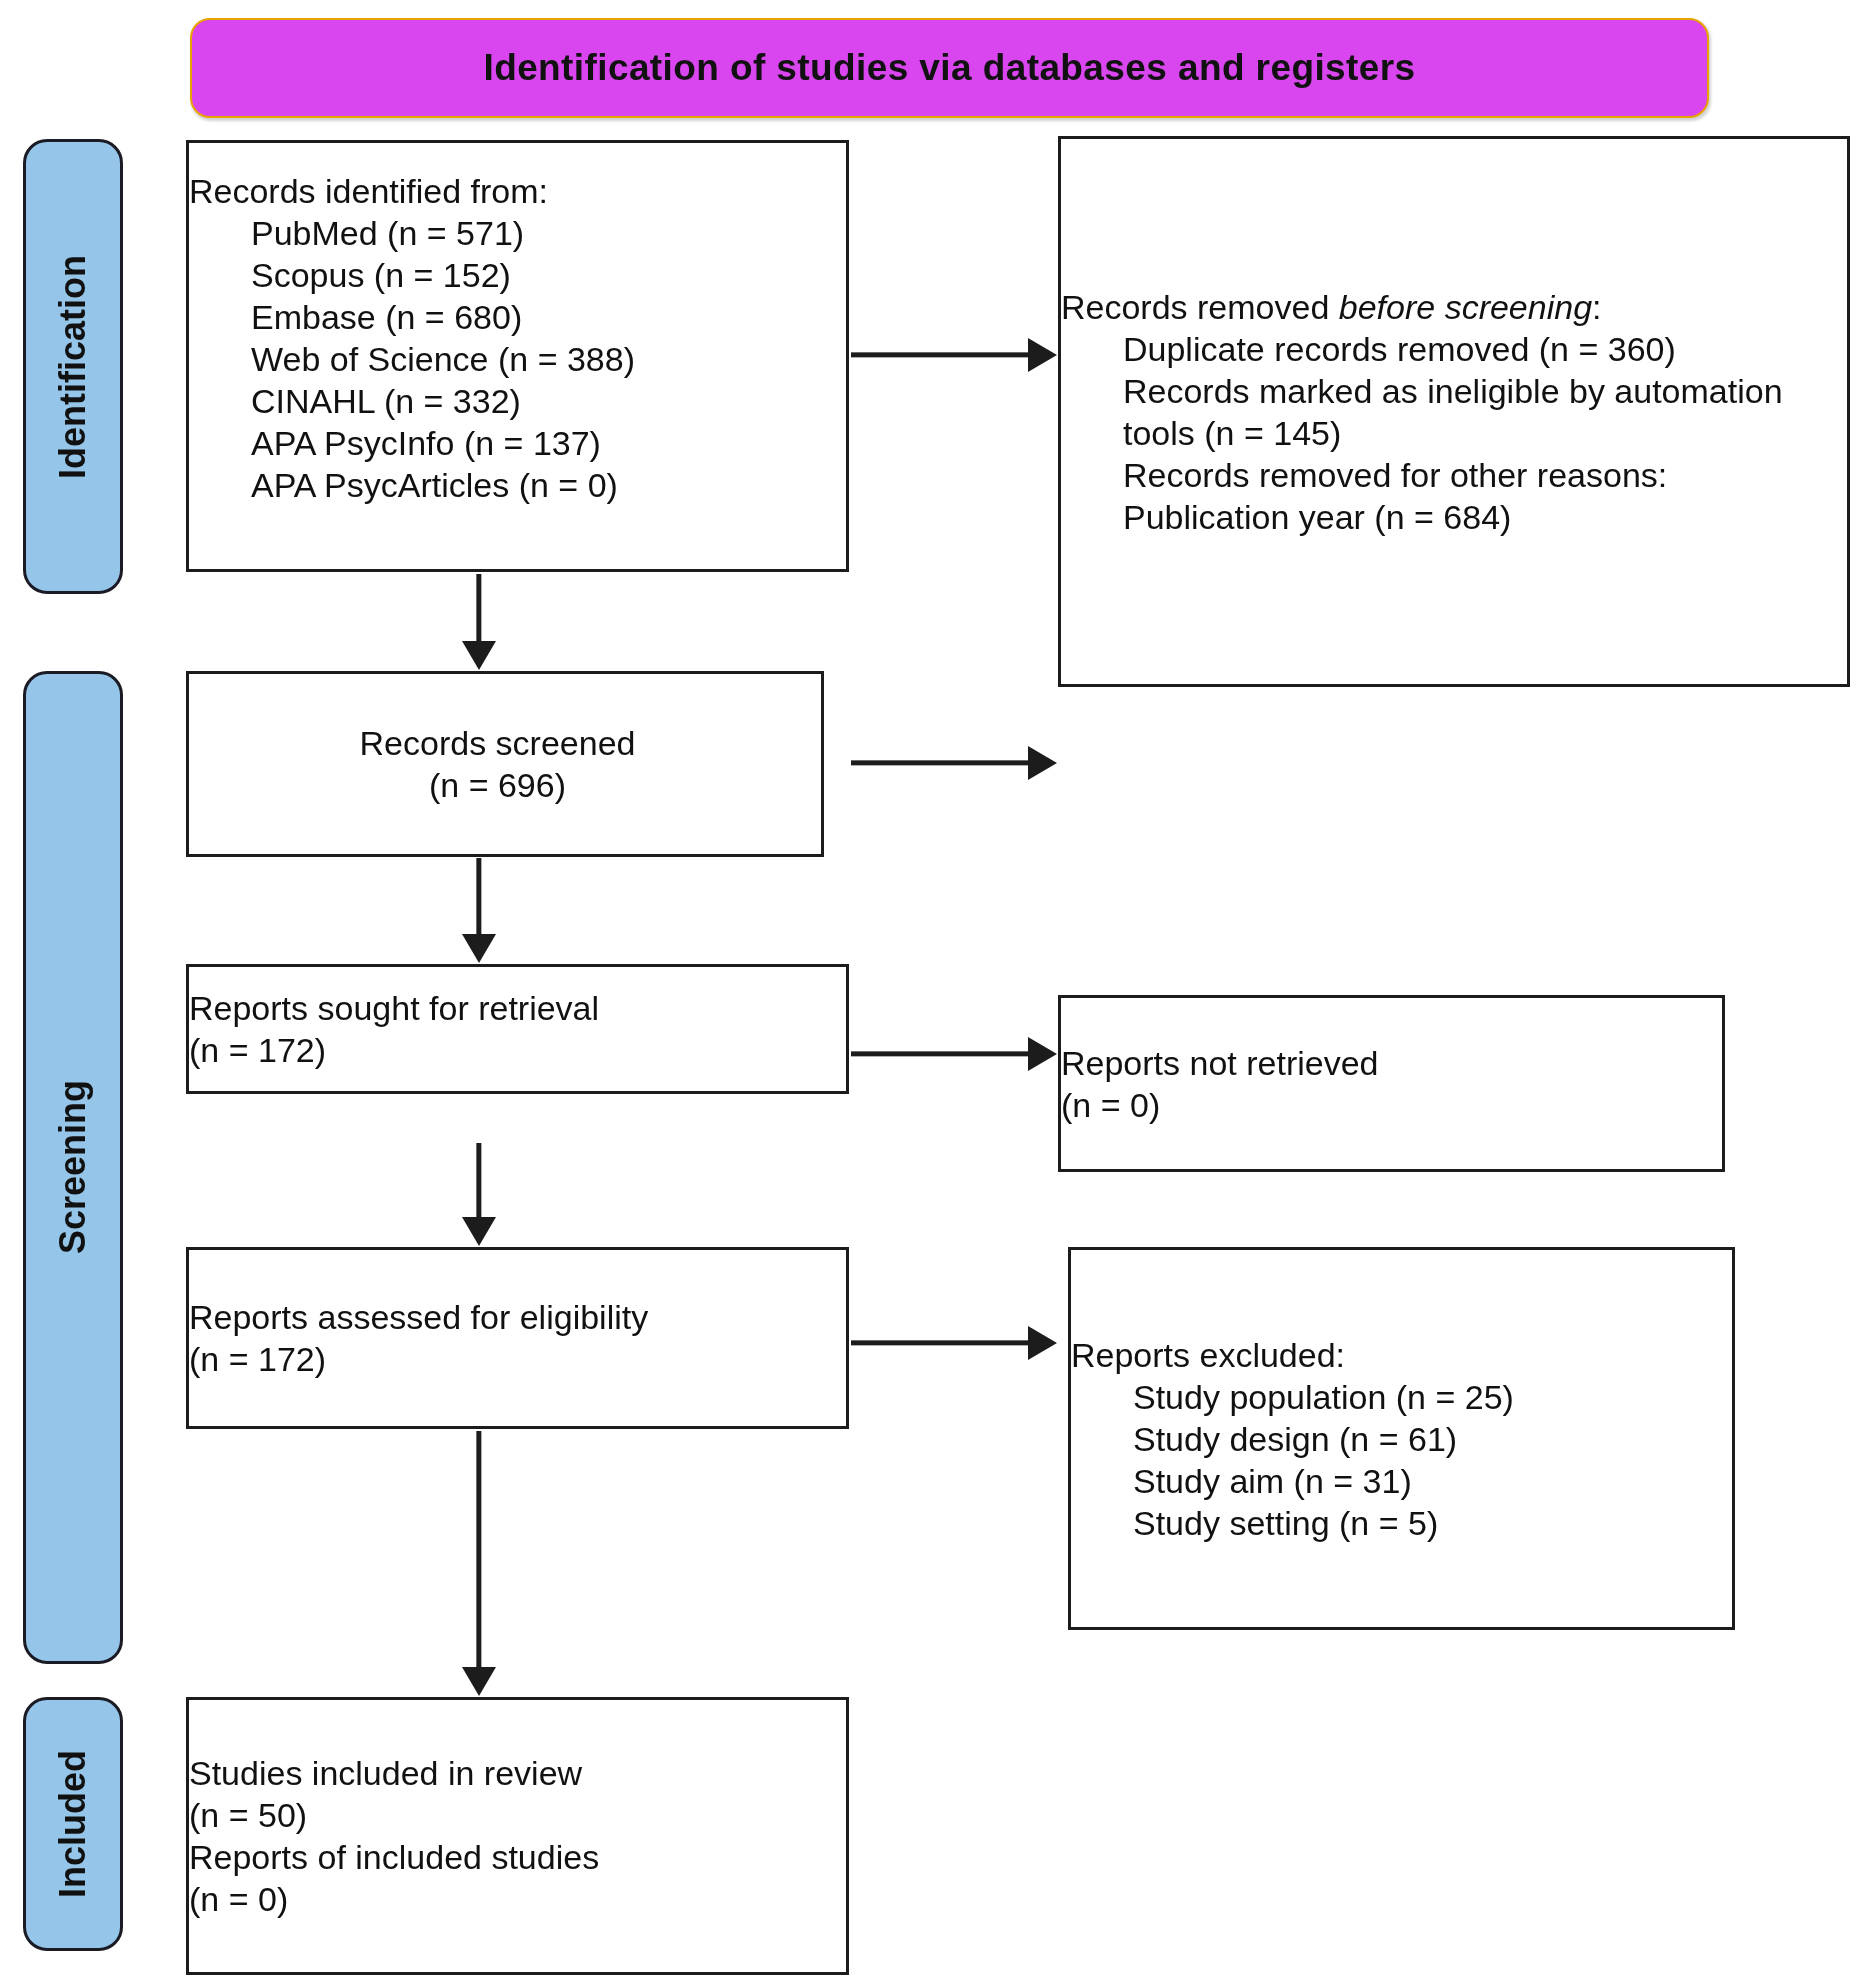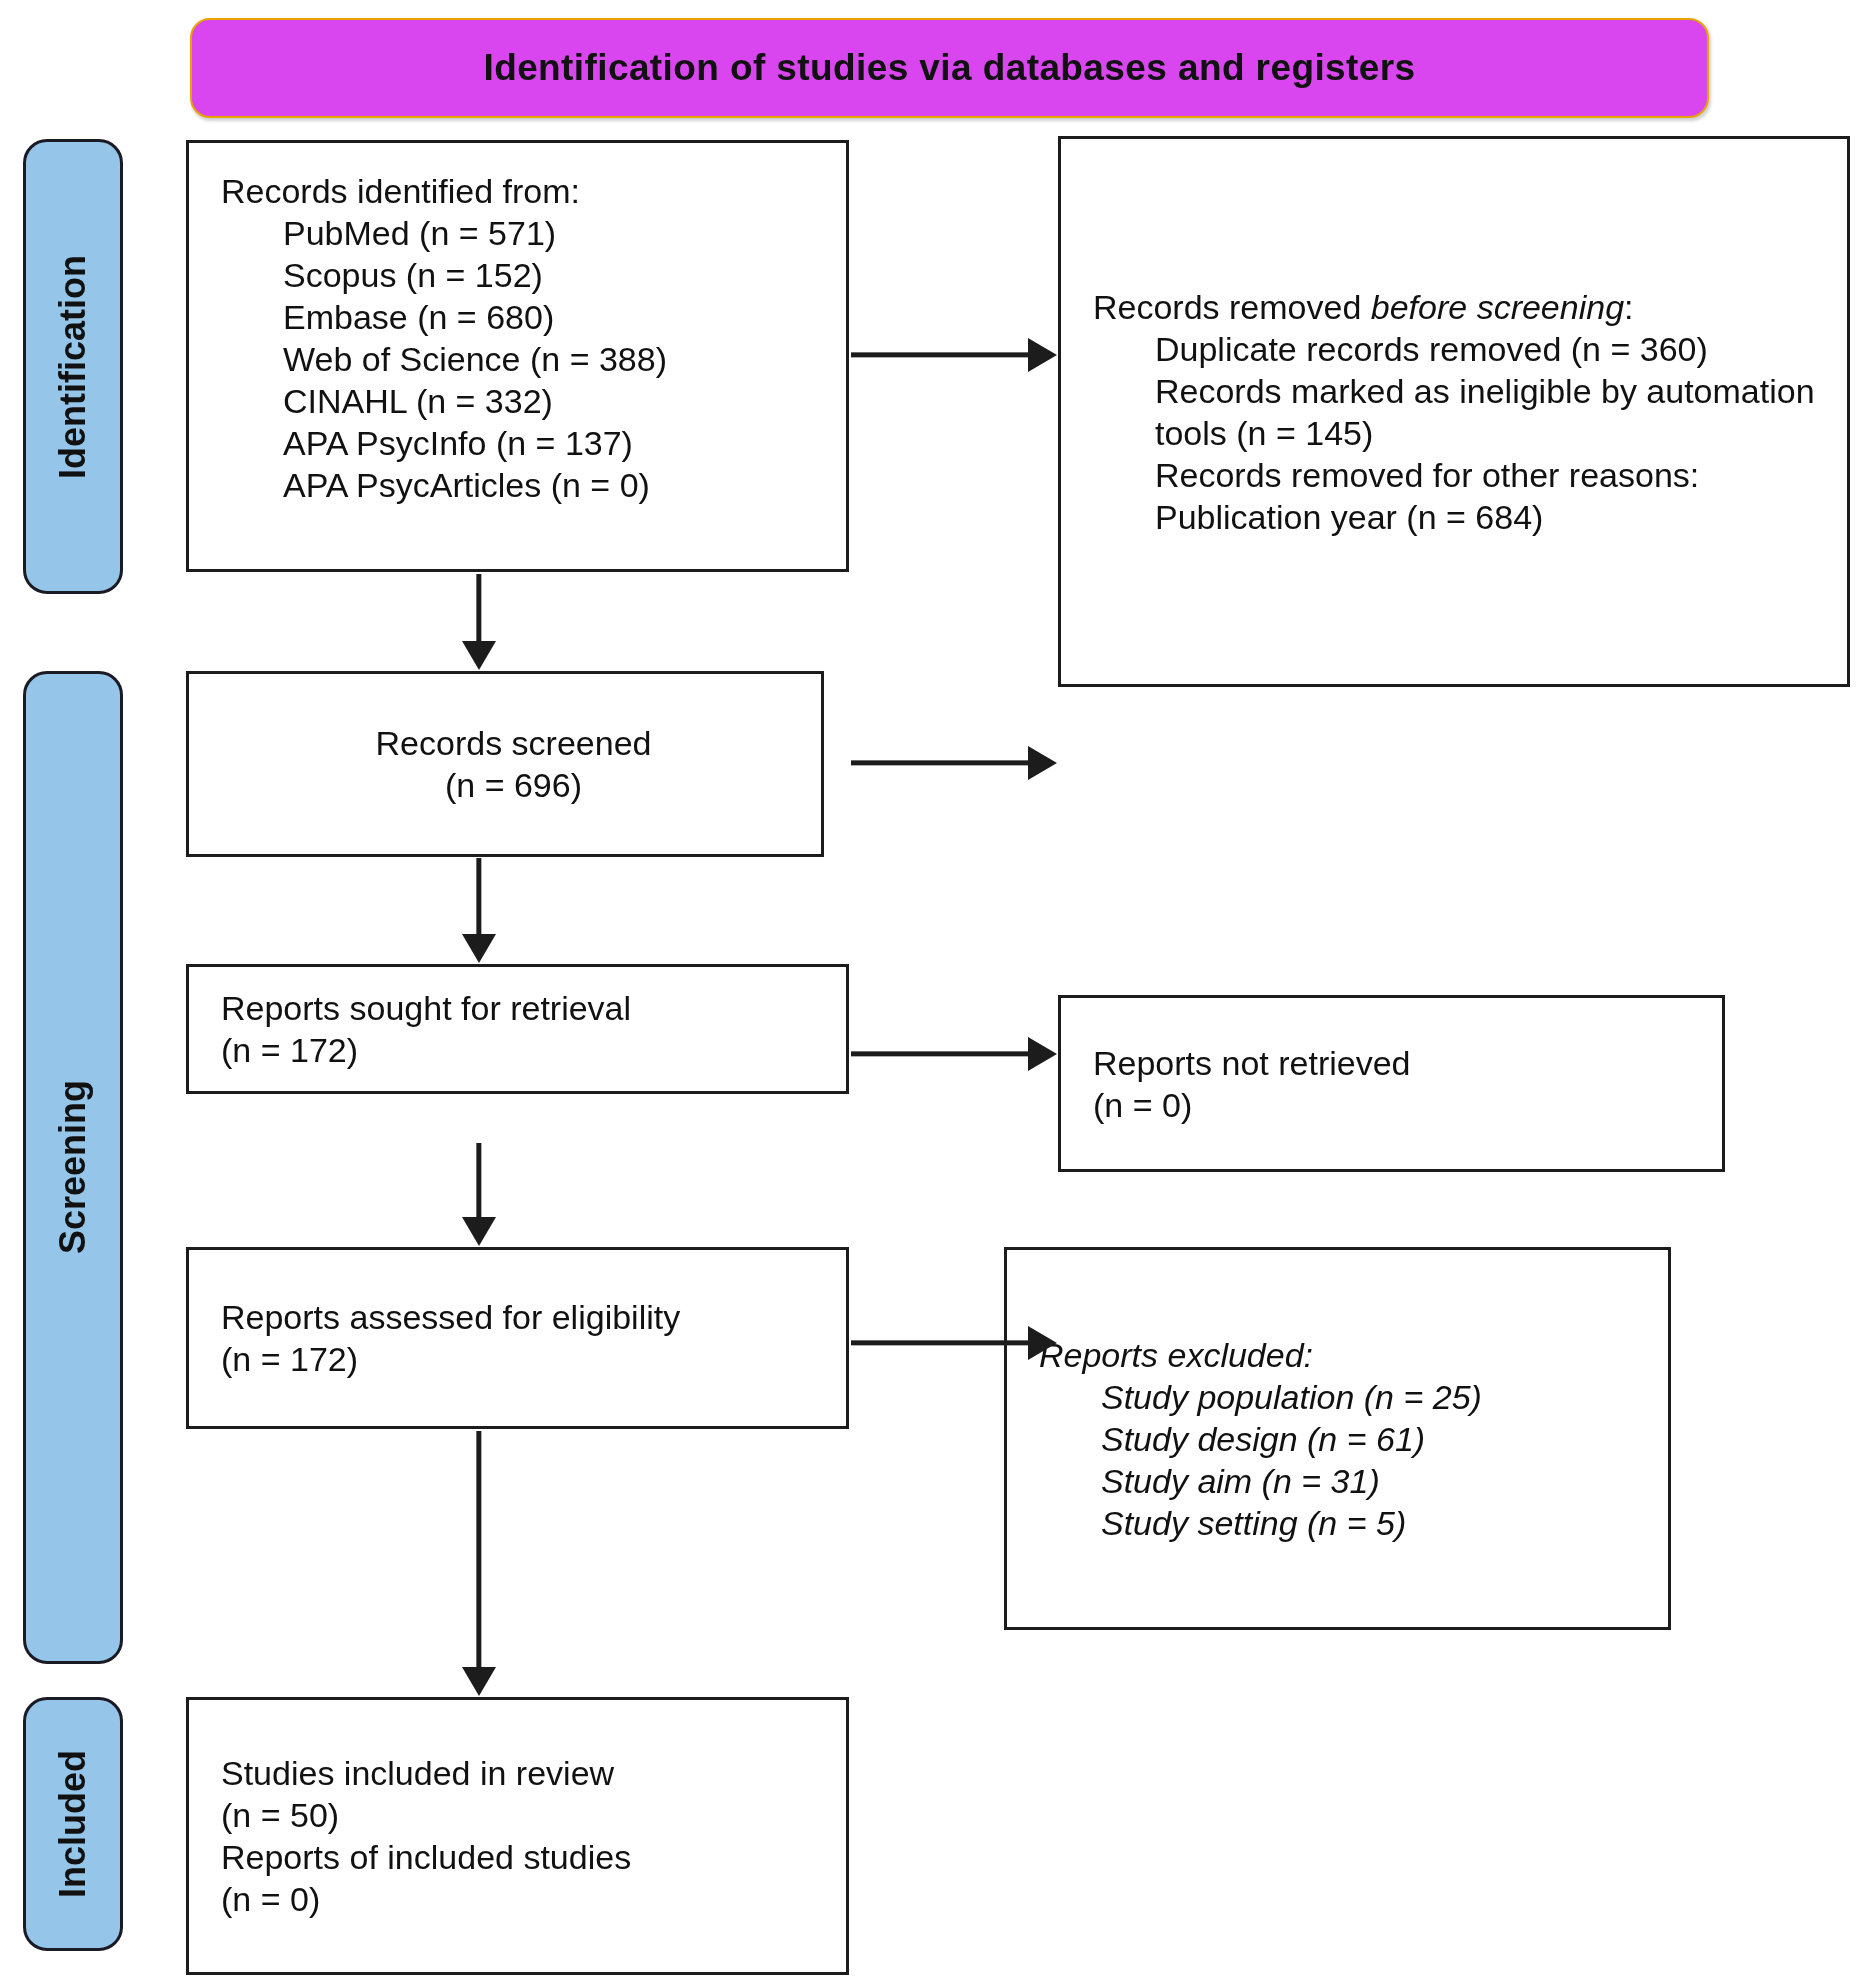--- a/index.html
+++ b/index.html
@@ -44,21 +44,21 @@
   
   .fbox{
     position:absolute;
     background:#ffffff;
     border:3.8px solid #1c1c1c;
     box-sizing:border-box;
     font-size:34px; line-height:42px;
     color:#111111;
   }
   .fbox.center{display:flex; flex-direction:column; justify-content:center;}
-  .fbox .pad{padding-left:32px; padding-right:15px;}
+  .fbox .pad{padding-right:15px;}
   .fbox.top-align{padding-top:27px;}
   .fbox .indent{margin-left:62px;}
   .fbox .line{white-space:nowrap;}
   
   .arrow-h{position:absolute;}
   .arrow-h .shaft{
     position:absolute; left:0; right:24px; top:50%;
     transform:translateY(-50%); height:5.3px; background:#1c1c1c;
   }
   .arrow-h .head{
@@ -148,21 +148,21 @@
     </div>
   </div>
 
   <div class="fbox center" style="left:186px;top:1247px;width:663px;height:182px;">
     <div class="pad">
       <div class="line">Reports assessed for eligibility</div>
       <div class="line">(n = 172)</div>
     </div>
   </div>
 
-  <div class="fbox center" style="left:1004px;top:1247px;width:667px;height:383px;font-style:italic;">
+  <div class="fbox center" style="left:1068px;top:1247px;width:667px;height:383px;">
     <div class="pad">
       <div class="line">Reports excluded:</div>
       <div class="line indent">Study population (n = 25)</div>
       <div class="line indent">Study design (n = 61)</div>
       <div class="line indent">Study aim (n = 31)</div>
       <div class="line indent">Study setting (n = 5)</div>
     </div>
   </div>
 
   <div class="fbox center" style="left:186px;top:1697px;width:663px;height:278px;">

